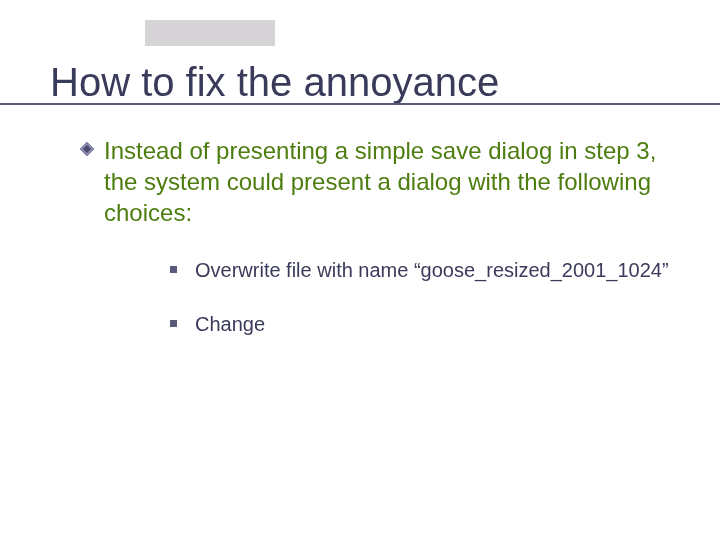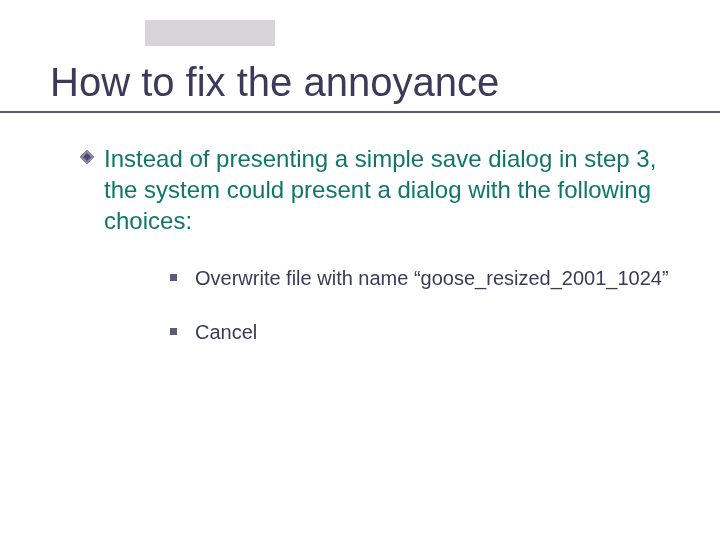--- a/index.html
+++ b/index.html
@@ -21,21 +21,20 @@
       width: 130px;
       height: 26px;
       background: #d6d4d6;
     }
     .title {
       font-size: 40px;
       font-weight: 400;
       color: #3a3a5a;
       margin-bottom: 30px;
       position: relative;
-      padding-bottom: 8px;
       letter-spacing: 0;
     }
     .title-underline {
       position: absolute;
       left: -50px;
       right: -50px;
       bottom: 0;
       height: 2px;
       background: #5a5a7a;
     }
@@ -49,21 +48,21 @@
     }
     .diamond-bullet {
       flex-shrink: 0;
       width: 14px;
       height: 14px;
       margin-top: 7px;
       margin-right: 10px;
     }
     .main-text {
       font-size: 24px;
-      color: #0f766e;
+      color: #4d7c0f;
       line-height: 1.3;
     }
     .sub-list {
       padding-left: 90px;
       margin-top: 8px;
     }
     .sub-item {
       display: flex;
       align-items: flex-start;
       margin-bottom: 4px;
@@ -105,17 +104,17 @@
       <span class="main-text">Instead of presenting a simple save dialog in step 3, the system could present a dialog with the following choices:</span>
     </div>
 
     <div class="sub-list">
       <div class="sub-item">
         <span class="square-bullet"></span>
         <span class="sub-text">Overwrite file with name “goose_resized_2001_1024”</span>
       </div>
       <div class="sub-item">
         <span class="square-bullet"></span>
-        <span class="sub-text">Cancel</span>
+        <span class="sub-text">Change</span>
       </div>
     </div>
   </div>
 </div>
 
 </body></html>

